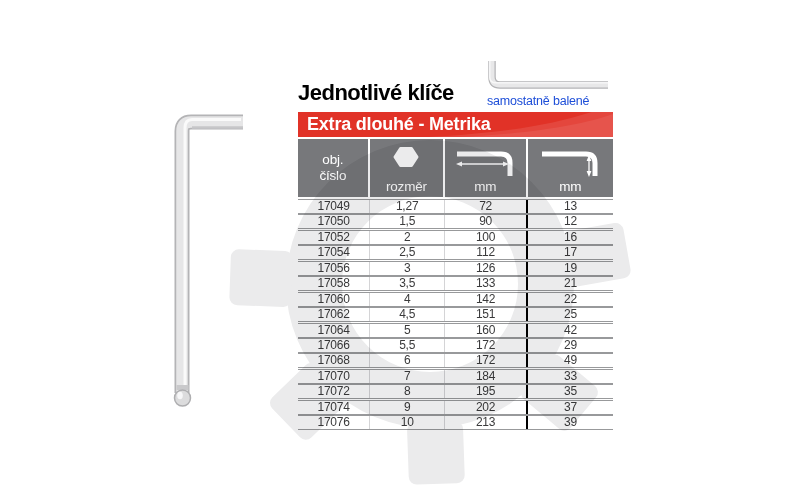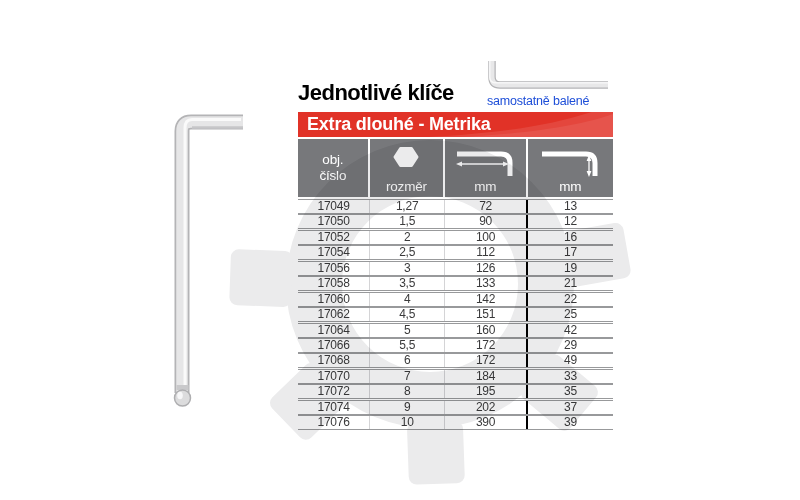--- a/index.html
+++ b/index.html
@@ -190,21 +190,21 @@
         </div>
         <div class="trow">
           <div class="tcell c0">17074</div>
           <div class="tcell c1">9</div>
           <div class="tcell c2">202</div>
           <div class="tcell c3">37</div>
         </div>
         <div class="trow">
           <div class="tcell c0">17076</div>
           <div class="tcell c1">10</div>
-          <div class="tcell c2">390</div>
+          <div class="tcell c2">213</div>
           <div class="tcell c3">39</div>
         </div>
       </div>
   </div>
 
   <svg class="watermark" width="800" height="500" viewBox="0 0 800 500">
     <g fill="#ebebec">
       <circle cx="430" cy="284" r="144"></circle>
       <rect x="402" y="84" width="56" height="62" rx="8" transform="rotate(80 430 284)"></rect>
       <rect x="402" y="84" width="56" height="62" rx="8" transform="rotate(130 430 284)"></rect>

